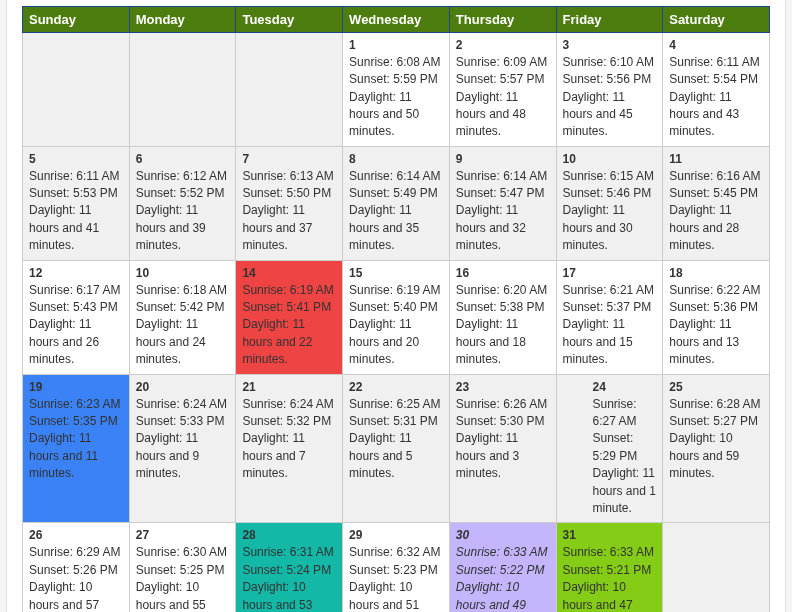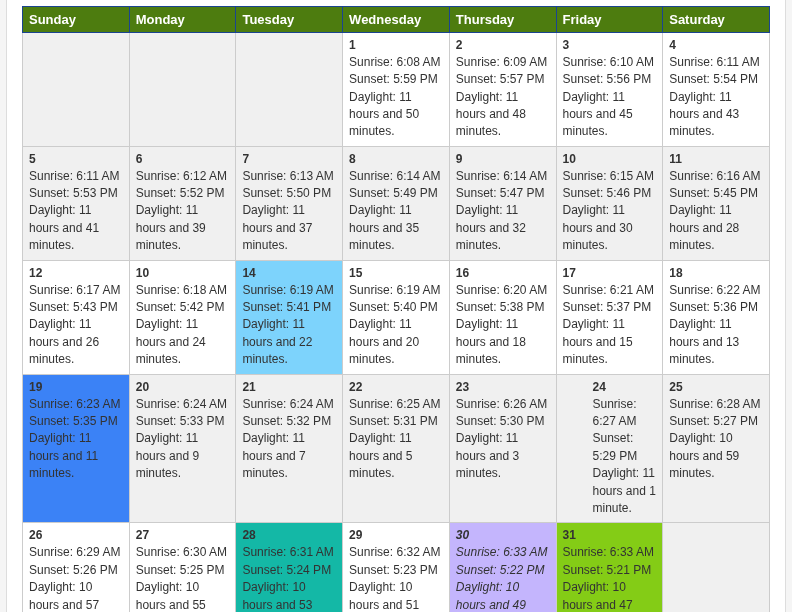--- a/index.html
+++ b/index.html
@@ -176,21 +176,21 @@
         </tr>
         <tr>
           <td style="background: rgb(255, 255, 255);">
         <span class="day-number">12</span>
         <span class="day-info">Sunrise: 6:17 AM<br>Sunset: 5:43 PM<br>Daylight: 11 hours and 26 minutes.</span>
       </td>
           <td style="background: rgb(255, 255, 255);">
         <span class="day-number">10</span>
         <span class="day-info">Sunrise: 6:18 AM<br>Sunset: 5:42 PM<br>Daylight: 11 hours and 24 minutes.</span>
       </td>
-          <td style="background: #7dd3fc;">
+          <td style="background: #ef4444;">
         <span class="day-number">14</span>
         <span class="day-info">Sunrise: 6:19 AM<br>Sunset: 5:41 PM<br>Daylight: 11 hours and 22 minutes.</span>
       </td>
           <td style="background: rgb(255, 255, 255);">
         <span class="day-number">15</span>
         <span class="day-info">Sunrise: 6:19 AM<br>Sunset: 5:40 PM<br>Daylight: 11 hours and 20 minutes.</span>
       </td>
           <td style="background: rgb(255, 255, 255);">
         <span class="day-number">16</span>
         <span class="day-info">Sunrise: 6:20 AM<br>Sunset: 5:38 PM<br>Daylight: 11 hours and 18 minutes.</span>

